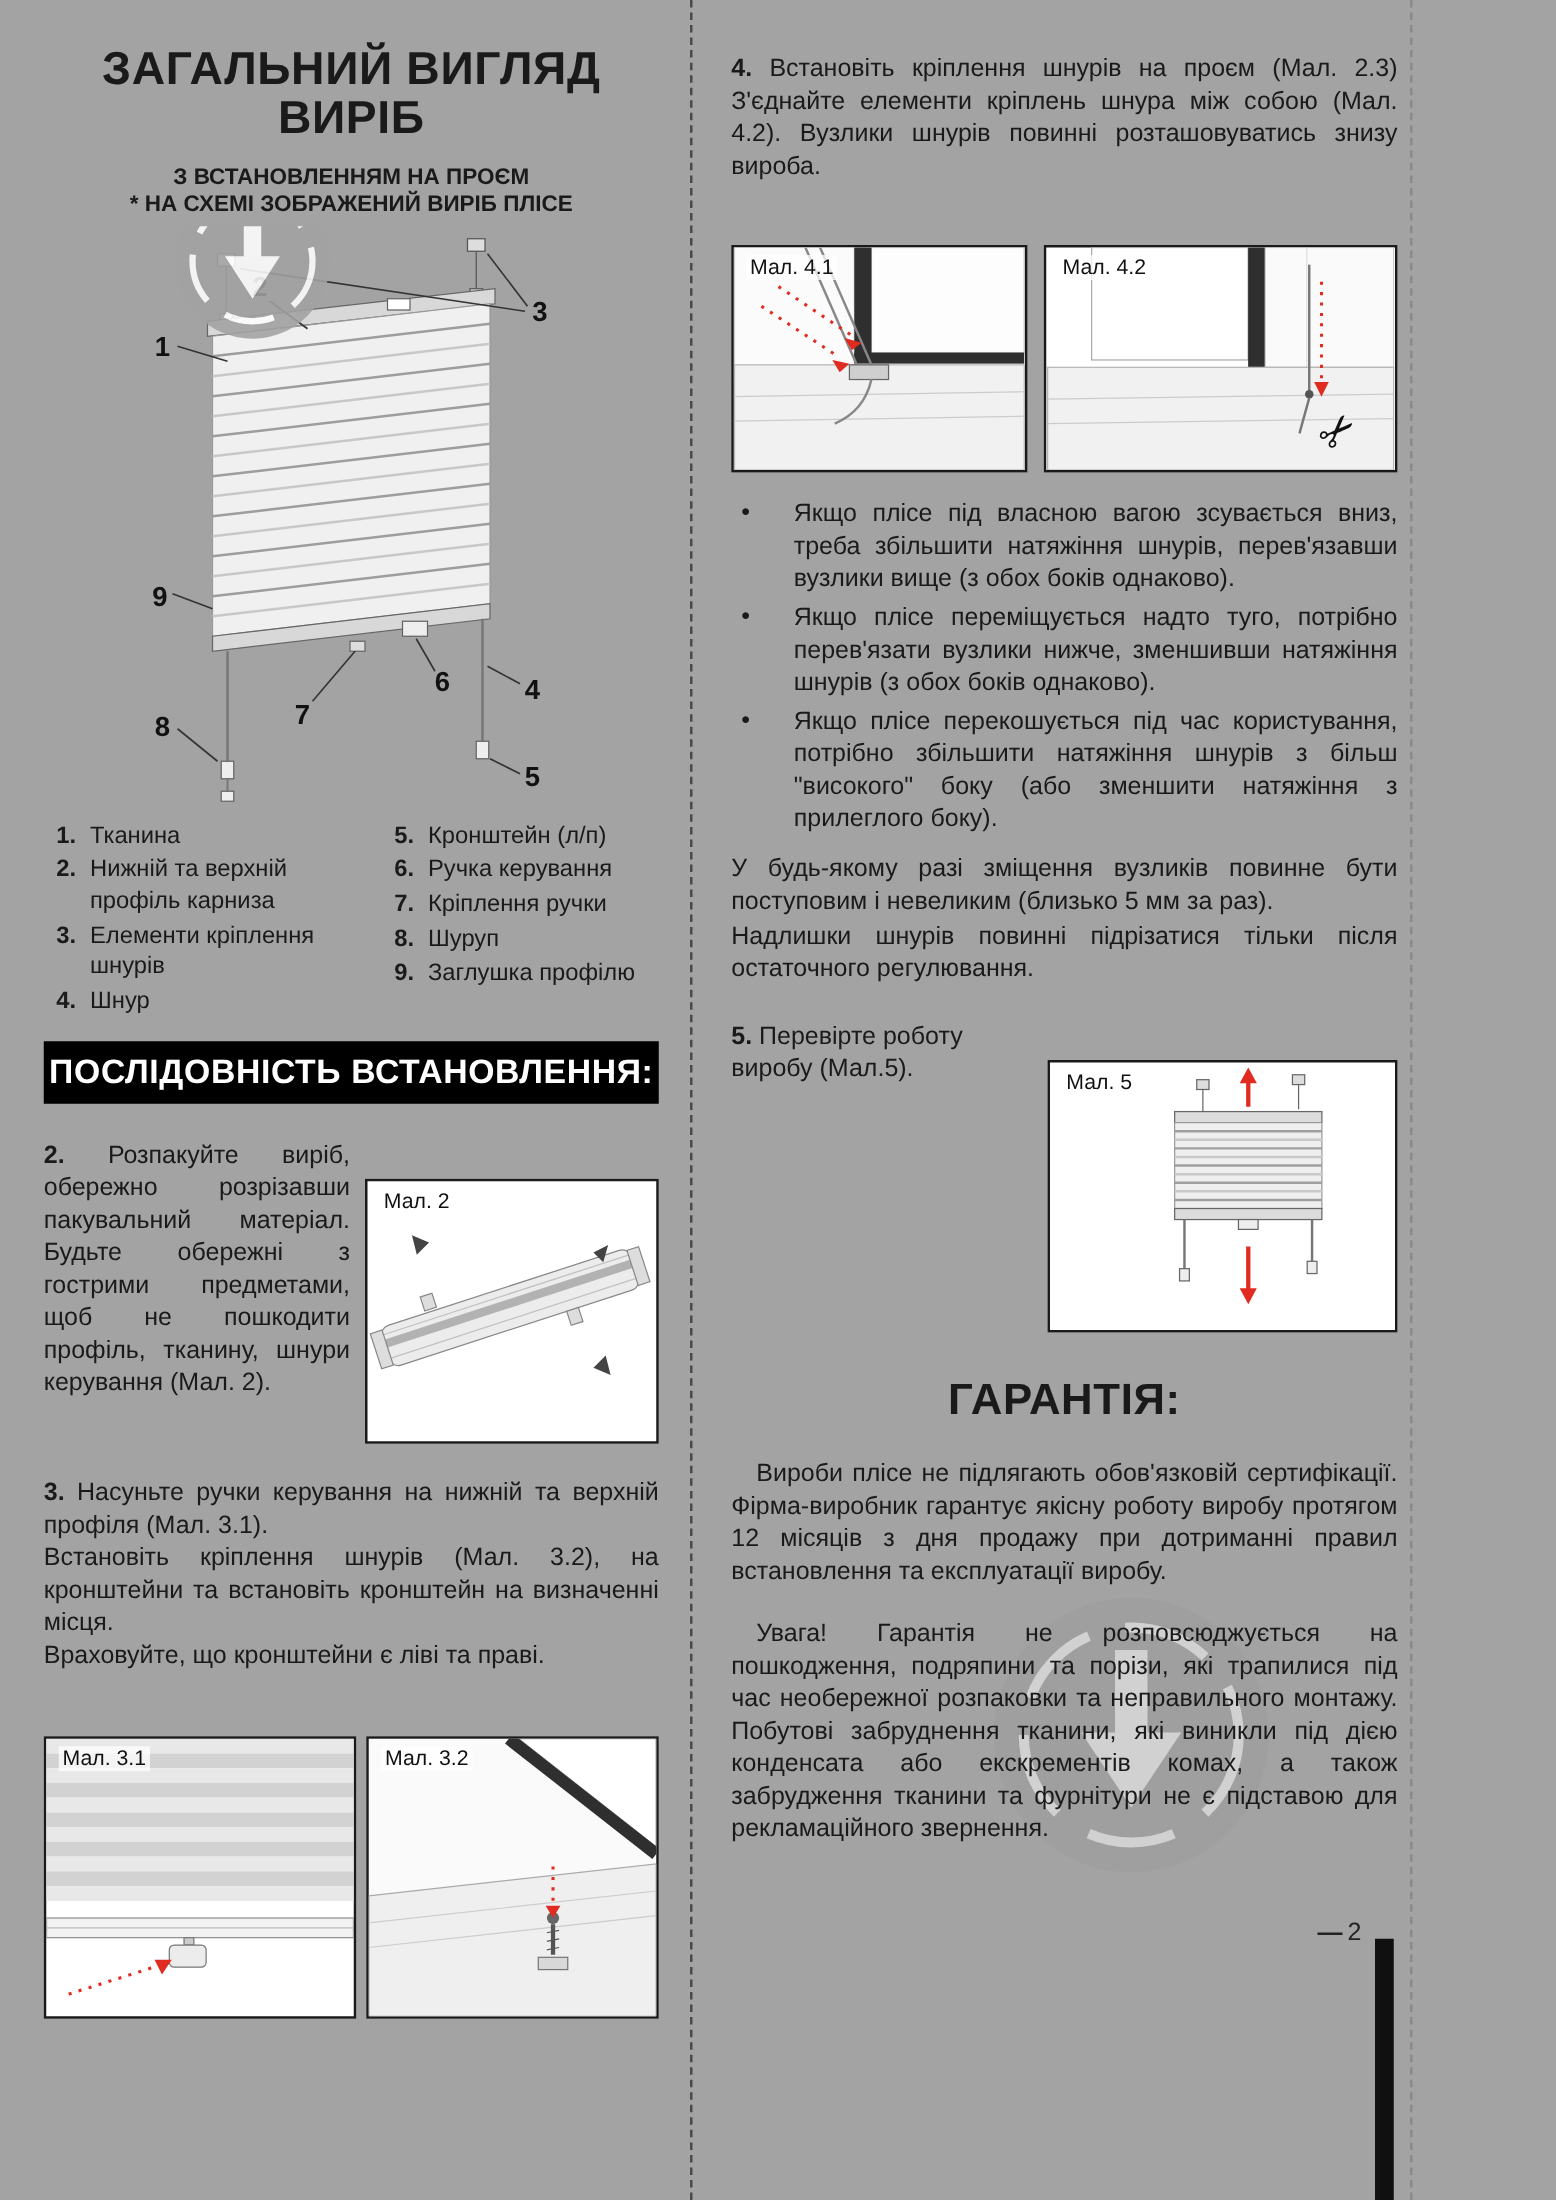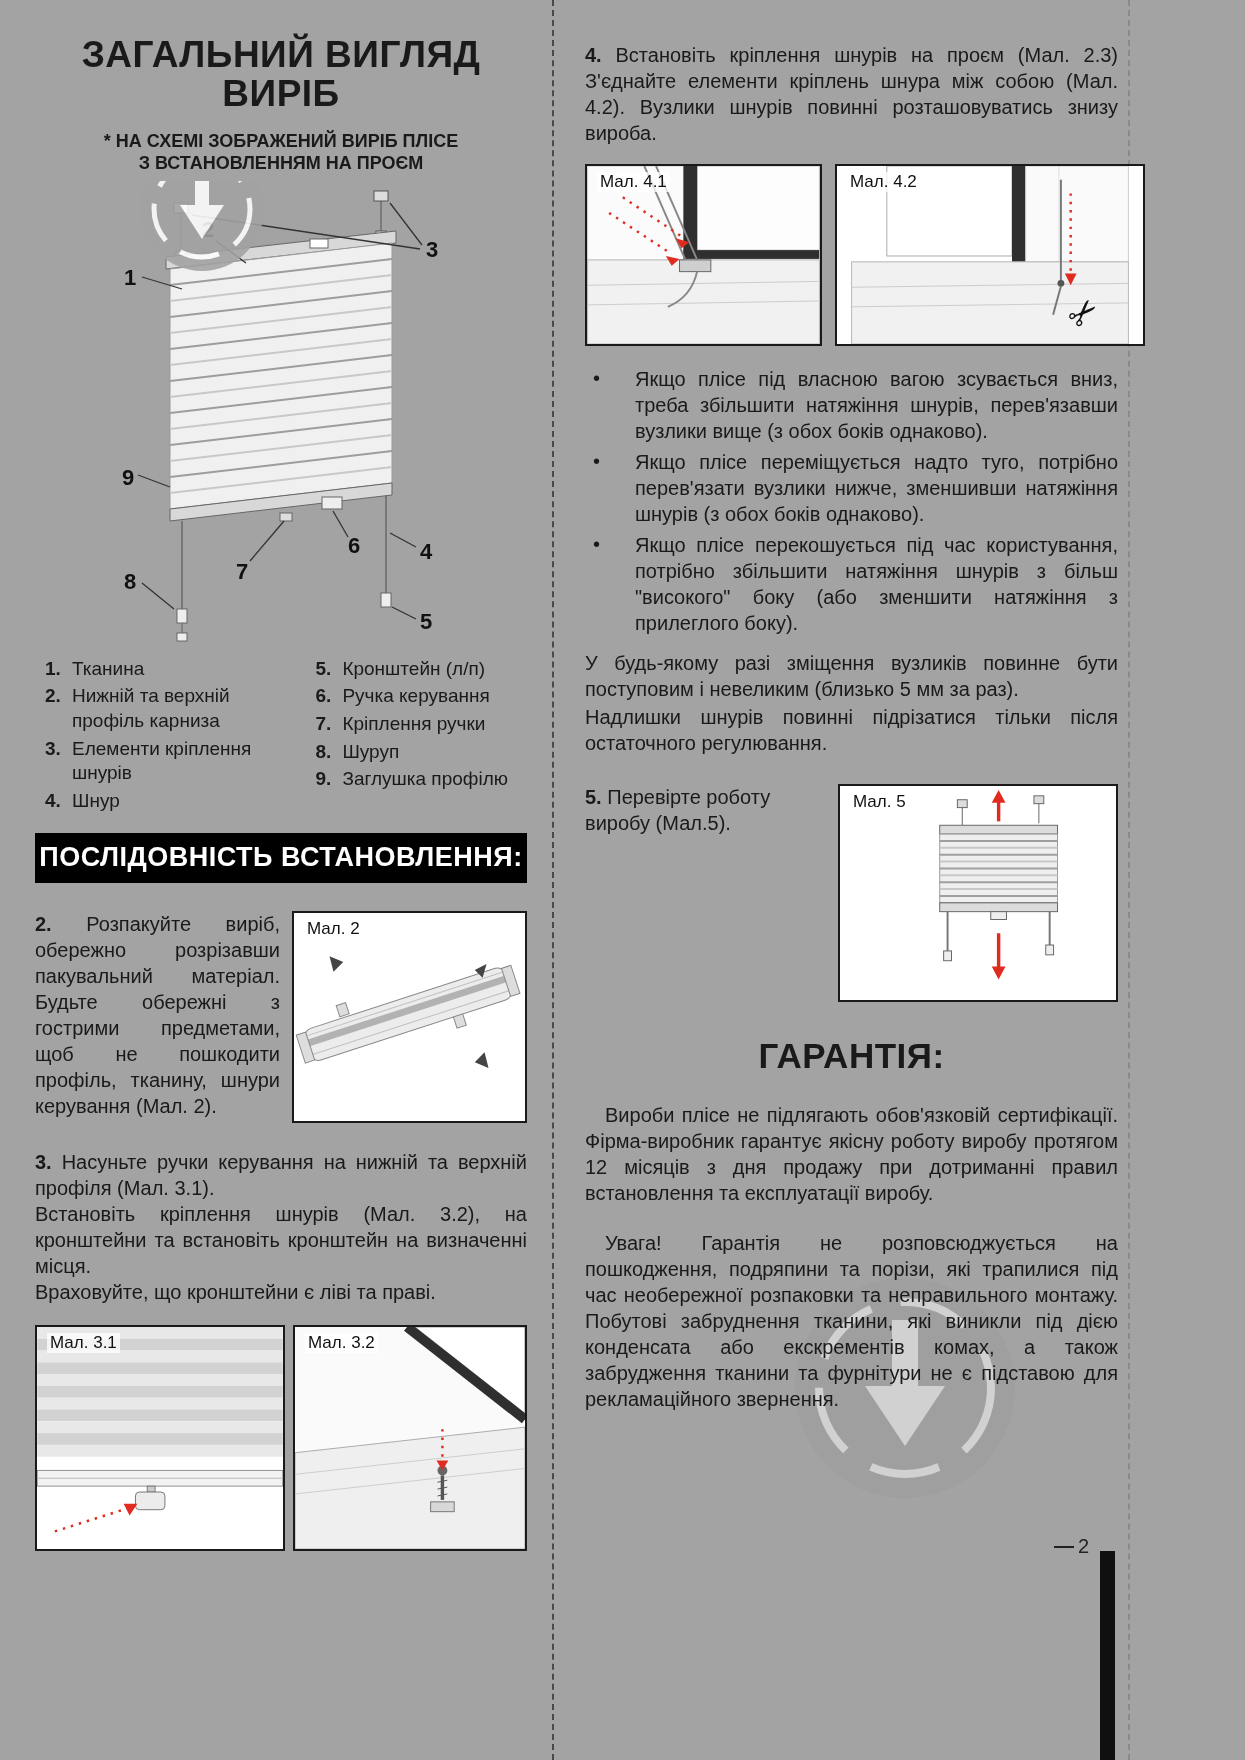--- a/index.html
+++ b/index.html
@@ -29,33 +29,33 @@
           text-align:center;padding:9px 0 10px 0;margin-bottom:28px;}
 
   .body-text{font-size:20px;line-height:1.3;text-align:justify;margin:0;}
   .stepnum{font-weight:700;}
 
   .step2-row{display:flex;gap:12px;margin-bottom:26px;}
   .step2-text{width:245px;flex:none;}
   .step3 p{margin:0;}
   .step3{margin-bottom:20px;}
 
-  .figbox{position:relative;border:2px solid #1a1a1a;background:#fff;box-sizing:border-box;}
+  .figbox{position:relative;border:2px solid #1a1a1a;background:#fff;box-sizing:border-box;margin-top:32px;}
   .figbox svg{position:absolute;left:0;top:0;width:100%;height:100%;}
   .figlabel{position:absolute;left:10px;top:6px;font-size:17px;color:#111;z-index:3;background:rgba(255,255,255,.75);padding:0 3px;}
 
   .fig2{width:235px;height:212px;flex:none;}
   .figs-row-left{display:flex;gap:8px;}
   .fig31{width:250px;height:226px;flex:none;}
   .fig32{width:234px;height:226px;flex:none;}
 
   .step4{margin-bottom:18px;}
   .figs-row-right{display:flex;gap:13px;margin-bottom:20px;}
   .fig41{width:237px;height:182px;flex:none;}
-  .fig42{width:310px;height:182px;flex:none;}
+  .fig42{width:283px;height:182px;flex:none;}
 
   .bullets{margin-bottom:14px;}
   .bullet{position:relative;padding-left:50px;margin-bottom:5px;}
   .bullet .dot{position:absolute;left:8px;top:-1px;font-size:20px;}
 
   .notes p{margin:0 0 2px 0;}
   .notes{margin-bottom:28px;}
 
   .step5-row{display:flex;gap:12px;margin-bottom:34px;}
   .step5-text{width:241px;flex:none;text-align:left;}
@@ -86,22 +86,22 @@
   </svg>
 
   <div class="col col-left">
 
     <div class="doc-title">
       <div>ЗАГАЛЬНИЙ ВИГЛЯД</div>
       <div>ВИРІБ</div>
     </div>
 
     <div class="doc-subtitle">
+      <div>З ВСТАНОВЛЕННЯМ НА ПРОЄМ</div>
       <div>* НА СХЕМІ ЗОБРАЖЕНИЙ ВИРІБ ПЛІСЕ</div>
-      <div>З ВСТАНОВЛЕННЯМ НА ПРОЄМ</div>
     </div>
 
     <svg class="diagram" width="500" height="470" viewBox="0 0 500 470">
 
       <g stroke="#555" fill="#ddd">
         <rect x="144" y="22" width="14" height="10"></rect>
         <line x1="151" y1="32" x2="151" y2="74"></line>
         <rect x="146" y="70" width="10" height="6"></rect>
         <rect x="344" y="10" width="14" height="10"></rect>
         <line x1="351" y1="20" x2="351" y2="52"></line>

